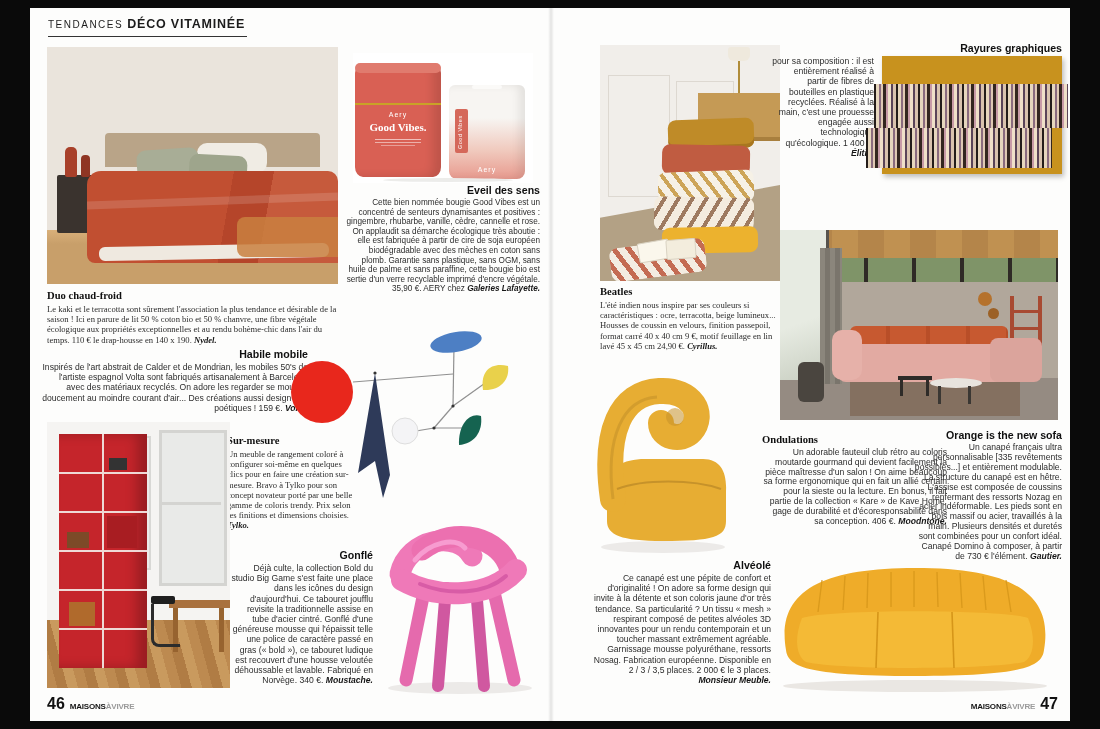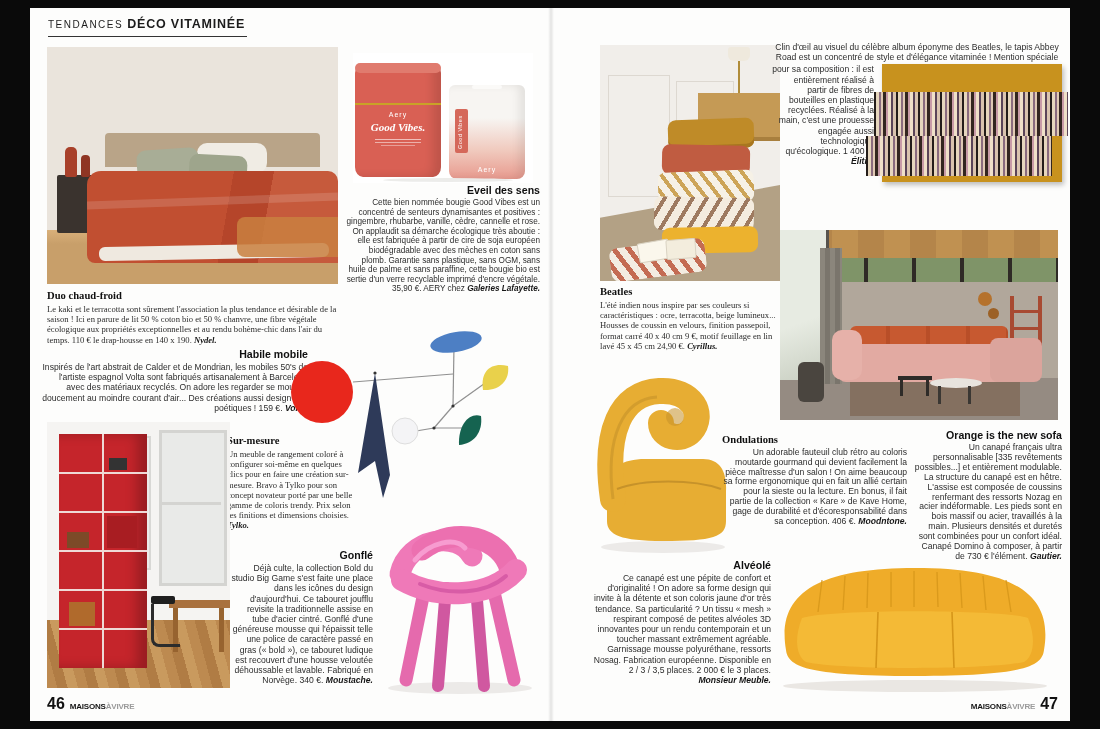--- a/index.html
+++ b/index.html
@@ -59,21 +59,21 @@
     <div class="abs" style="left:52px;top:198px;width:230px;height:14px;background:#efe9e0;border-radius:6px;transform:rotate(-1deg);"></div>
     <div class="abs" style="left:190px;top:170px;width:101px;height:40px;background:#c9803f;border-radius:8px 0 0 8px;opacity:.85;"></div>
   </div>
 
   <div class="photo" style="left:323px;top:45px;width:180px;height:130px;background:#fff;">
     <div class="abs" style="left:2px;top:10px;width:86px;height:114px;background:#d96054;border-radius:8px/10px;box-shadow:inset -8px 0 10px rgba(0,0,0,.12);">
       <div class="abs" style="left:0;top:0;width:100%;height:10px;background:#e07b6e;border-radius:8px/8px;"></div>
       <div class="abs" style="left:0;top:40px;width:100%;height:2px;background:#c9a227;"></div>
       <div class="ta-c abs" style="left:0;top:48px;width:100%;color:#fff;">
         <div style="font-size:7px;letter-spacing:1px;">Aery</div>
-        <div style="font-family:'Liberation Serif',serif;font-weight:bold;font-size:11px;line-height:12px;margin-top:3px;font-style:italic;">Good Vibes.</div>
+        <div style="font-family:'Liberation Serif',serif;font-weight:bold;font-size:11px;line-height:12px;margin-top:3px;">Good Vibes.</div>
         <div style="margin:6px auto 0;width:46px;height:1px;background:rgba(255,255,255,.6);"></div>
         <div style="margin:2px auto 0;width:46px;height:1px;background:rgba(255,255,255,.5);"></div>
         <div style="margin:2px auto 0;width:34px;height:1px;background:rgba(255,255,255,.4);"></div>
       </div>
     </div>
     <div class="abs" style="left:96px;top:32px;width:76px;height:94px;border-radius:6px 6px 8px 8px;background:linear-gradient(#f7f5f2 0 35%,#f0c9bd 70%,#e89a8e 100%);box-shadow:inset -6px 0 8px rgba(0,0,0,.08);">
       <div class="abs" style="left:6px;top:24px;width:13px;height:44px;background:#d5685a;border-radius:2px;">
         <div style="position:absolute;left:2px;top:40px;transform:rotate(-90deg);transform-origin:0 0;font-size:5.5px;color:#fff;white-space:nowrap;letter-spacing:.5px;">Good Vibes</div>
       </div>
       <div class="ta-c abs" style="left:0;bottom:6px;width:100%;font-size:7px;color:#fff;letter-spacing:1px;">Aery</div>
@@ -179,21 +179,21 @@
     <div class="abs" style="left:62px;top:100px;width:88px;height:30px;background:#c05c41;border-radius:8px;transform:rotate(1deg);"></div>
     <div class="abs" style="left:58px;top:126px;width:96px;height:32px;border-radius:8px;transform:rotate(-2deg);background:#f6f1e6;background-image:repeating-linear-gradient(55deg,transparent 0 7px,rgba(191,139,40,.75) 7px 11px);"></div>
     <div class="abs" style="left:54px;top:152px;width:100px;height:34px;border-radius:8px;transform:rotate(1deg);background:#f4ecdf;background-image:repeating-linear-gradient(120deg,transparent 0 8px,rgba(122,74,42,.7) 8px 12px);"></div>
     <div class="abs" style="left:62px;top:182px;width:96px;height:26px;background:#ecb22e;border-radius:8px;transform:rotate(-1deg);"></div>
     <div class="abs" style="left:10px;top:198px;width:96px;height:34px;border-radius:9px;transform:rotate(-7deg);background:#f3ece1;background-image:repeating-linear-gradient(60deg,transparent 0 7px,rgba(184,75,47,.8) 7px 12px);"></div>
     <div class="abs" style="left:38px;top:196px;width:30px;height:18px;background:#fbf7ec;border:1px solid #d9d2c2;border-radius:2px;transform:rotate(-10deg);"></div>
     <div class="abs" style="left:66px;top:194px;width:28px;height:18px;background:#f3eddd;border:1px solid #d9d2c2;border-radius:2px;transform:rotate(-4deg);"></div>
   </div>
 
   <div class="art" style="left:742px;top:34px;width:290px;">
-    <p class="ta-c">Clin d'œil au visuel du célèbre album éponyme des Beatles, le tapis Abbey Road est un concentré de style et d'élégance vitaminée ! Mention spéciale</p>
+    <h3 class="ta-r">Rayures graphiques</h3>
     <div class="rayrow">
       <div class="ta-r" style="width:102px;">
         <span>pour sa composition : il est entièrement réalisé à partir de fibres de bouteilles en plastique recyclées. Réalisé à la main, c'est une prouesse engagée aussi technologique qu'écologique. 1 400 €. </span><span class="brand">Élitis.</span>
       </div>
       <div style="position:relative;margin-left:8px;width:180px;height:118px;background:#c8921e;box-shadow:2px 3px 5px rgba(0,0,0,.25);">
         <div class="stripeband" style="left:-8px;top:28px;width:194px;height:44px;"></div>
         <div class="stripeband" style="left:-16px;top:72px;width:186px;height:40px;"></div>
       </div>
     </div>
   </div>
@@ -230,21 +230,21 @@
 
   <svg class="abs" style="left:563px;top:363px;" width="140" height="185" viewBox="0 0 140 185">
     <ellipse cx="70" cy="176" rx="62" ry="6" fill="#eceae8"></ellipse>
     <path d="M14,120 C14,96 30,88 52,88 L110,88 C128,88 134,102 133,120 L133,150 C133,166 120,170 70,170 C28,170 14,164 14,150 Z" fill="#e7ad33"></path>
     <path d="M20,128 C10,60 28,22 66,20 C100,18 112,44 98,60 C88,71 68,66 68,52" stroke="#e7ad33" stroke-width="26" fill="none" stroke-linecap="round"></path>
     <path d="M20,128 C12,66 30,28 64,26" stroke="#c6922a" stroke-width="3" fill="none" opacity=".6"></path>
     <path d="M24,118 C50,108 100,108 128,118" stroke="#c6922a" stroke-width="2" fill="none"></path>
     <circle cx="82" cy="46" r="9" fill="#c6922a" opacity=".55"></circle>
   </svg>
 
-  <div class="art" style="left:692px;top:426px;width:185px;line-height:9.8px;">
+  <div class="art" style="left:732px;top:426px;width:185px;line-height:9.8px;">
     <h3 class="ta-l">Ondulations</h3>
     <p class="ta-r"><span>Un adorable fauteuil club rétro au coloris moutarde gourmand qui devient facilement la pièce maîtresse d'un salon ! On aime beaucoup sa forme ergonomique qui en fait un allié certain pour la sieste ou la lecture. En bonus, il fait partie de la collection « Kare » de Kave Home, gage de durabilité et d'écoresponsabilité dans sa conception. 406 €. </span><span class="brand">Moodntone.</span></p>
   </div>
 
   <div class="art ta-r" style="left:884px;top:421px;width:148px;line-height:9.9px;text-align:right;">
     <h3>Orange is the new sofa</h3>
     <p><span>Un canapé français ultra personnalisable [335 revêtements possibles...] et entièrement modulable. La structure du canapé est en hêtre. L'assise est composée de coussins renfermant des ressorts Nozag en acier indéformable. Les pieds sont en bois massif ou acier, travaillés à la main. Plusieurs densités et duretés sont combinées pour un confort idéal. Canapé Domino à composer, à partir de 730 € l'élément. </span><span class="brand">Gautier.</span></p>
   </div>
 
   <div class="art ta-r" style="left:561px;top:551px;width:180px;">

